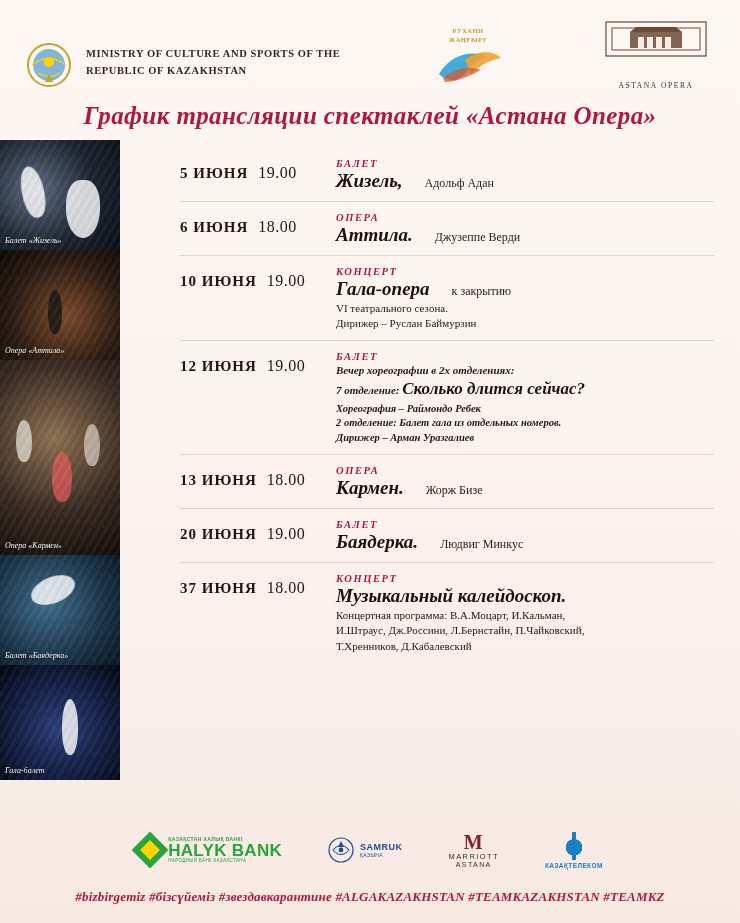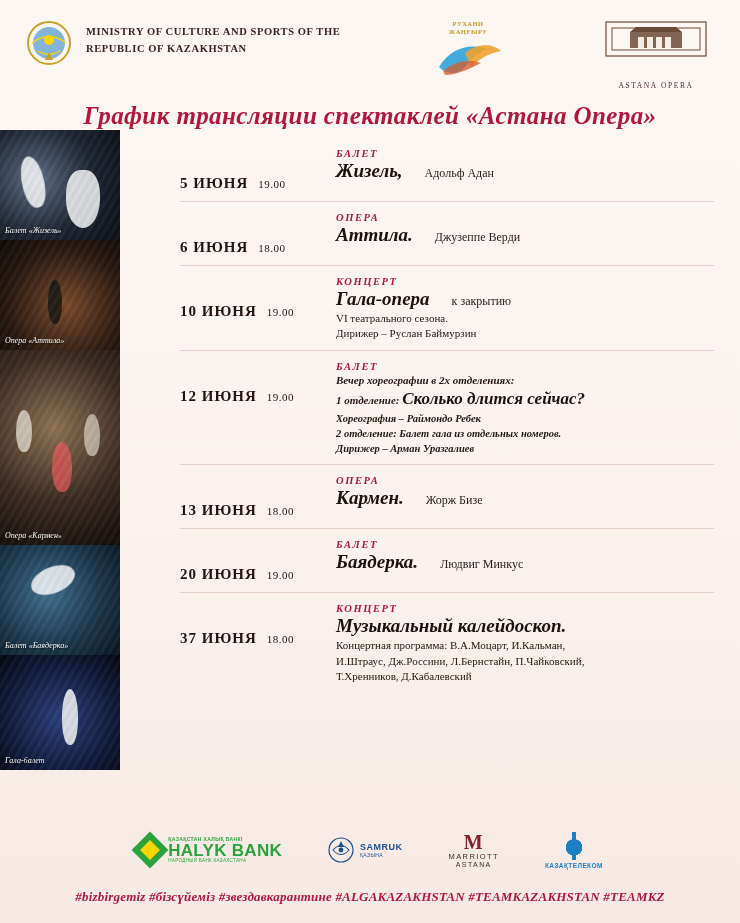--- a/index.html
+++ b/index.html
@@ -25,21 +25,21 @@
 
   
   .header {
     position: relative;
     height: 90px;
     padding: 18px 24px 0 24px;
     box-sizing: border-box;
   }
   .header-inner {
     display: flex;
-    align-items: flex-start;
+    align-items: flex-end;
     justify-content: space-between;
   }
   .ministry {
     display: flex;
     align-items: flex-start;
     gap: 12px;
   }
   .kz-emblem {
     width: 50px;
     height: 50px;
@@ -81,21 +81,21 @@
 
   
   .main-title {
     text-align: center;
     font-family: "Liberation Serif", serif;
     font-style: italic;
     font-weight: bold;
     font-size: 25px;
     color: #b0173a;
     letter-spacing: 0.4px;
-    margin: 12px 0 0 0;
+    margin: 12px 0 10px 0;
   }
 
   
   .content {
     position: relative;
     display: flex;
     height: 640px;
   }
   .photos {
     width: 120px;
@@ -170,26 +170,25 @@
   .date {
     font-family: "Liberation Serif", serif;
     font-weight: bold;
     font-size: 15px;
     letter-spacing: 1px;
     color: #241311;
     white-space: nowrap;
   }
   .time {
     font-family: "Liberation Serif", serif;
-    font-size: 11px;
+    font-size: 16px;
     letter-spacing: .5px;
     color: #241311;
     margin-left: 10px;
     white-space: nowrap;
-    margin-top: 24px;
   }
   .info {
     flex: 1 1 auto;
     padding-left: 6px;
   }
   .genre {
     font-family: "Liberation Serif", serif;
     font-style: italic;
     font-weight: bold;
     font-size: 10.5px;
@@ -489,21 +488,21 @@
 
       <div class="row">
         <div class="when">
           <div class="date">12 ИЮНЯ</div>
           <div class="time">19.00</div>
         </div>
         <div class="info">
           <div class="genre">БАЛЕТ</div>
           <div class="sub it">Вечер хореографии в 2х отделениях:</div>
           <div class="sub it">
-            <span>1 отделение: </span><span class="inline-big">Сколько длится сейчас?</span>
+            <span>7 отделение: </span><span class="inline-big">Сколько длится сейчас?</span>
           </div>
           <div class="sub it small">Хореография – Раймондо Ребек</div>
           <div class="sub it small">2 отделение: Балет гала из отдельных номеров.</div>
           <div class="sub it small">Дирижер – Арман Уразгалиев</div>
         </div>
       </div>
 
       <div class="row">
         <div class="when">
           <div class="date">13 ИЮНЯ</div>

